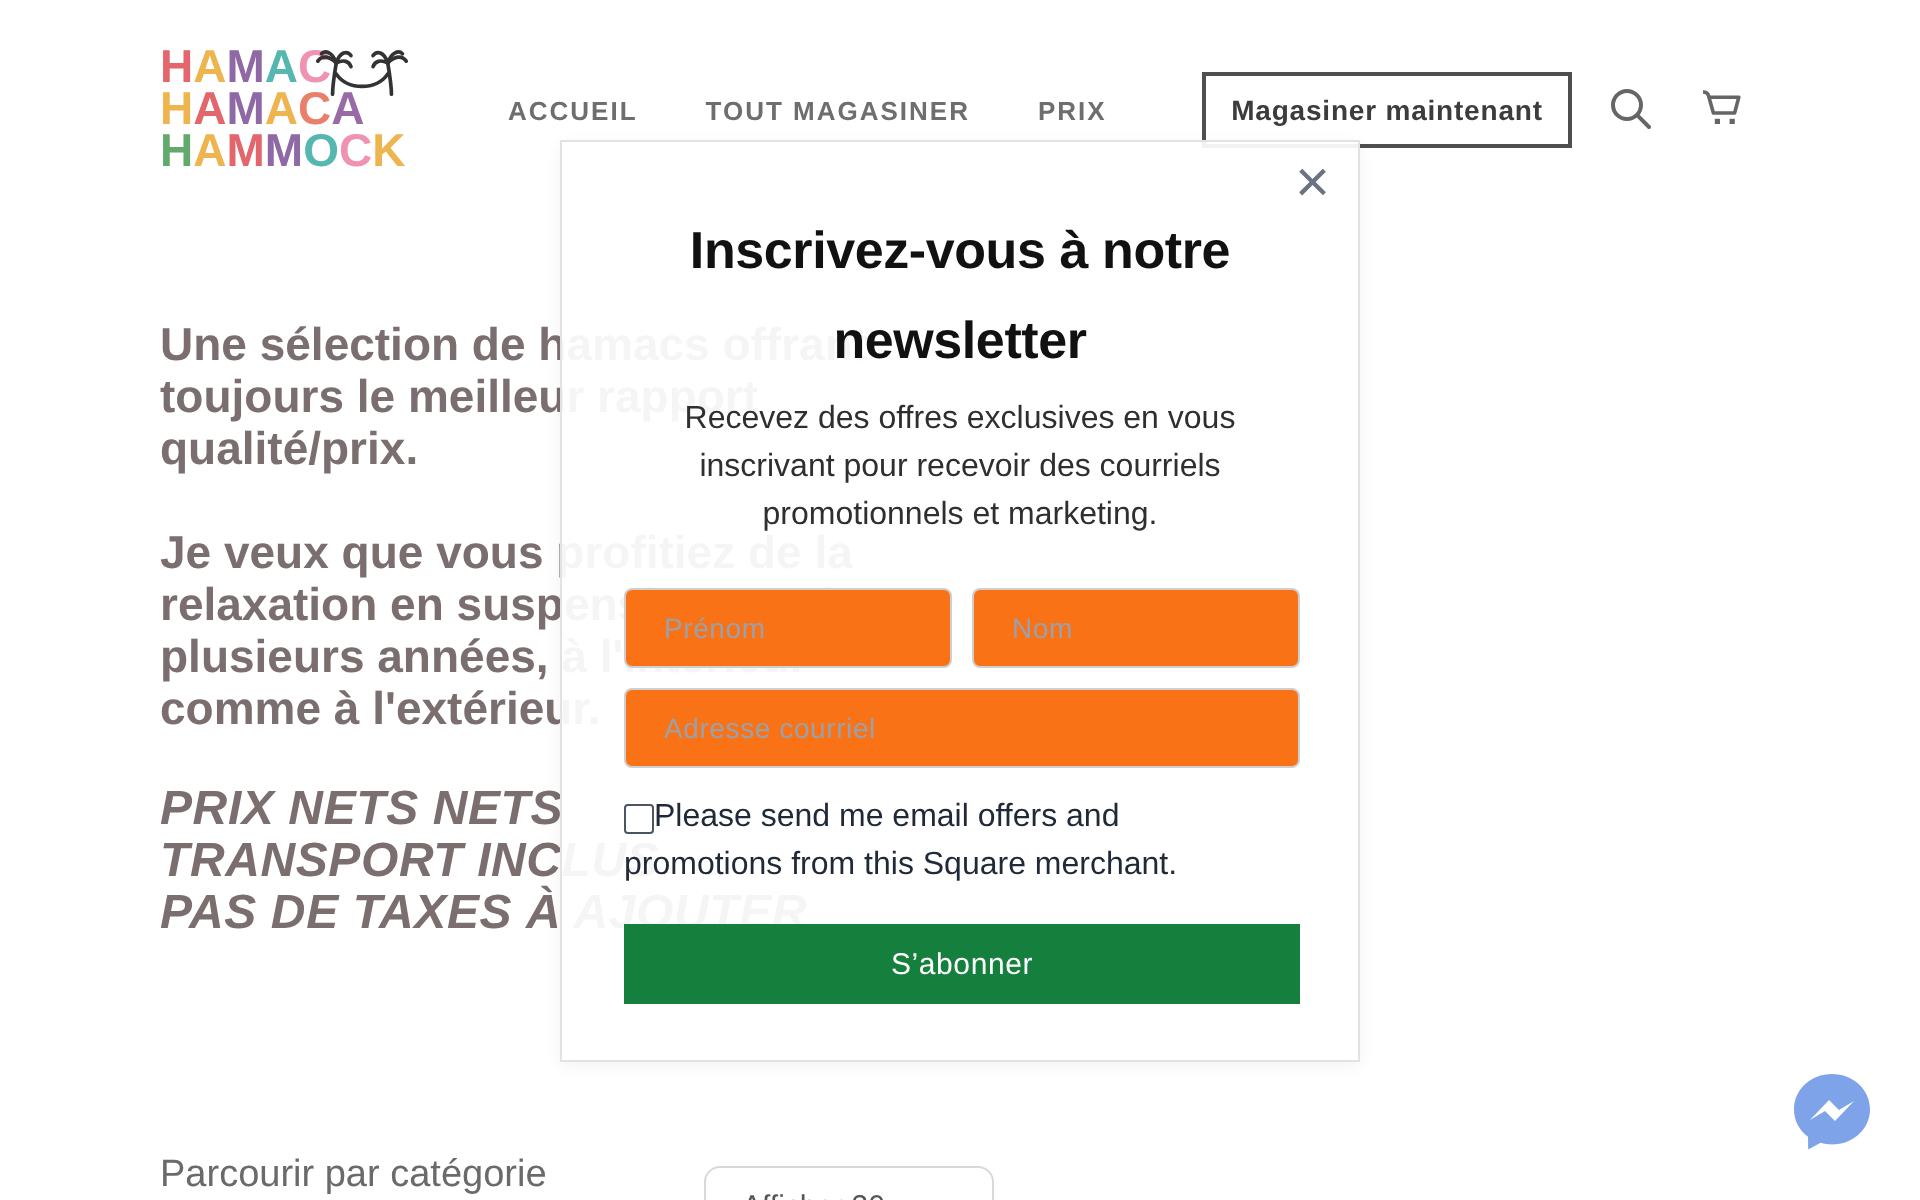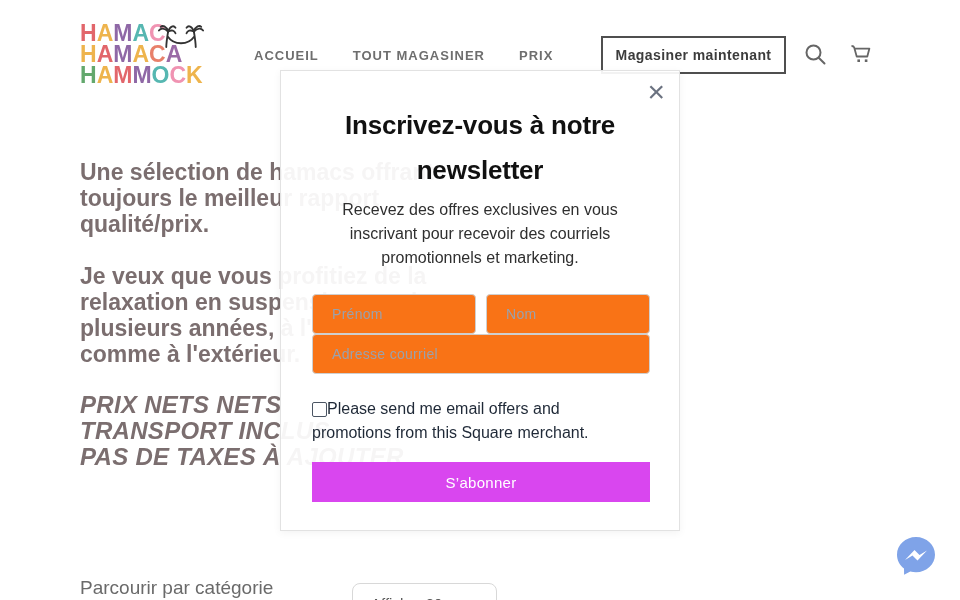--- a/index.html
+++ b/index.html
@@ -40,26 +40,26 @@
   .modal-title{margin-top:32px;text-align:center;font-size:26px;font-weight:700;color:#111;line-height:45px;letter-spacing:-0.2px;}
   .modal-title div{white-space:nowrap;}
   .modal-body{margin-top:5px;text-align:center;font-size:16px;color:#2f2f2f;line-height:24px;}
   .modal-body div{white-space:nowrap;}
   .fields{position:absolute;left:31px;top:223px;width:338px;}
   .fields-row{display:flex;gap:10px;}
   .fields input{box-sizing:border-box;height:40px;border:1px solid #cfcfcf;border-radius:4px;background:#f97316;
     padding:0 0 0 19px;font-family:"Liberation Sans",sans-serif;font-size:14px;color:#333;outline:none;}
   .fields input::placeholder{color:#9aa1ac;letter-spacing:0.3px;}
   .half{width:164px;}
-  .full{width:338px;}
+  .full{width:338px;margin-top:10px;}
   .consent{position:absolute;left:31px;top:326px;width:312px;font-size:16px;color:#1f2937;line-height:24px;}
   .consent-row1{display:flex;align-items:center;}
   .consent input{appearance:none;-webkit-appearance:none;width:15px;height:15px;border:1.5px solid #4b5563;
     border-radius:2px;background:#fff;margin:0;flex-shrink:0;cursor:pointer;}
-  .subscribe{position:absolute;left:31px;top:391px;width:338px;height:40px;background:#d946ef;color:#fff;
+  .subscribe{position:absolute;left:31px;top:391px;width:338px;height:40px;background:#15803d;color:#fff;
     display:flex;align-items:center;justify-content:center;font-size:15px;letter-spacing:0.3px;cursor:pointer;}
 </style>
 </head>
 <body>
 
 <div>
   <div class="logo">
     <div>
         <div class="logo-row"><span style="color: rgb(226, 102, 107);">H</span><span style="color: rgb(238, 180, 77);">A</span><span style="color: rgb(143, 104, 166);">M</span><span style="color: rgb(86, 183, 177);">A</span><span style="color: rgb(240, 147, 178);">C</span></div>
         <div class="logo-row"><span style="color: rgb(238, 180, 77);">H</span><span style="color: rgb(226, 102, 107);">A</span><span style="color: rgb(143, 104, 166);">M</span><span style="color: rgb(238, 180, 77);">A</span><span style="color: rgb(232, 128, 106);">C</span><span style="color: rgb(154, 106, 166);">A</span></div>

